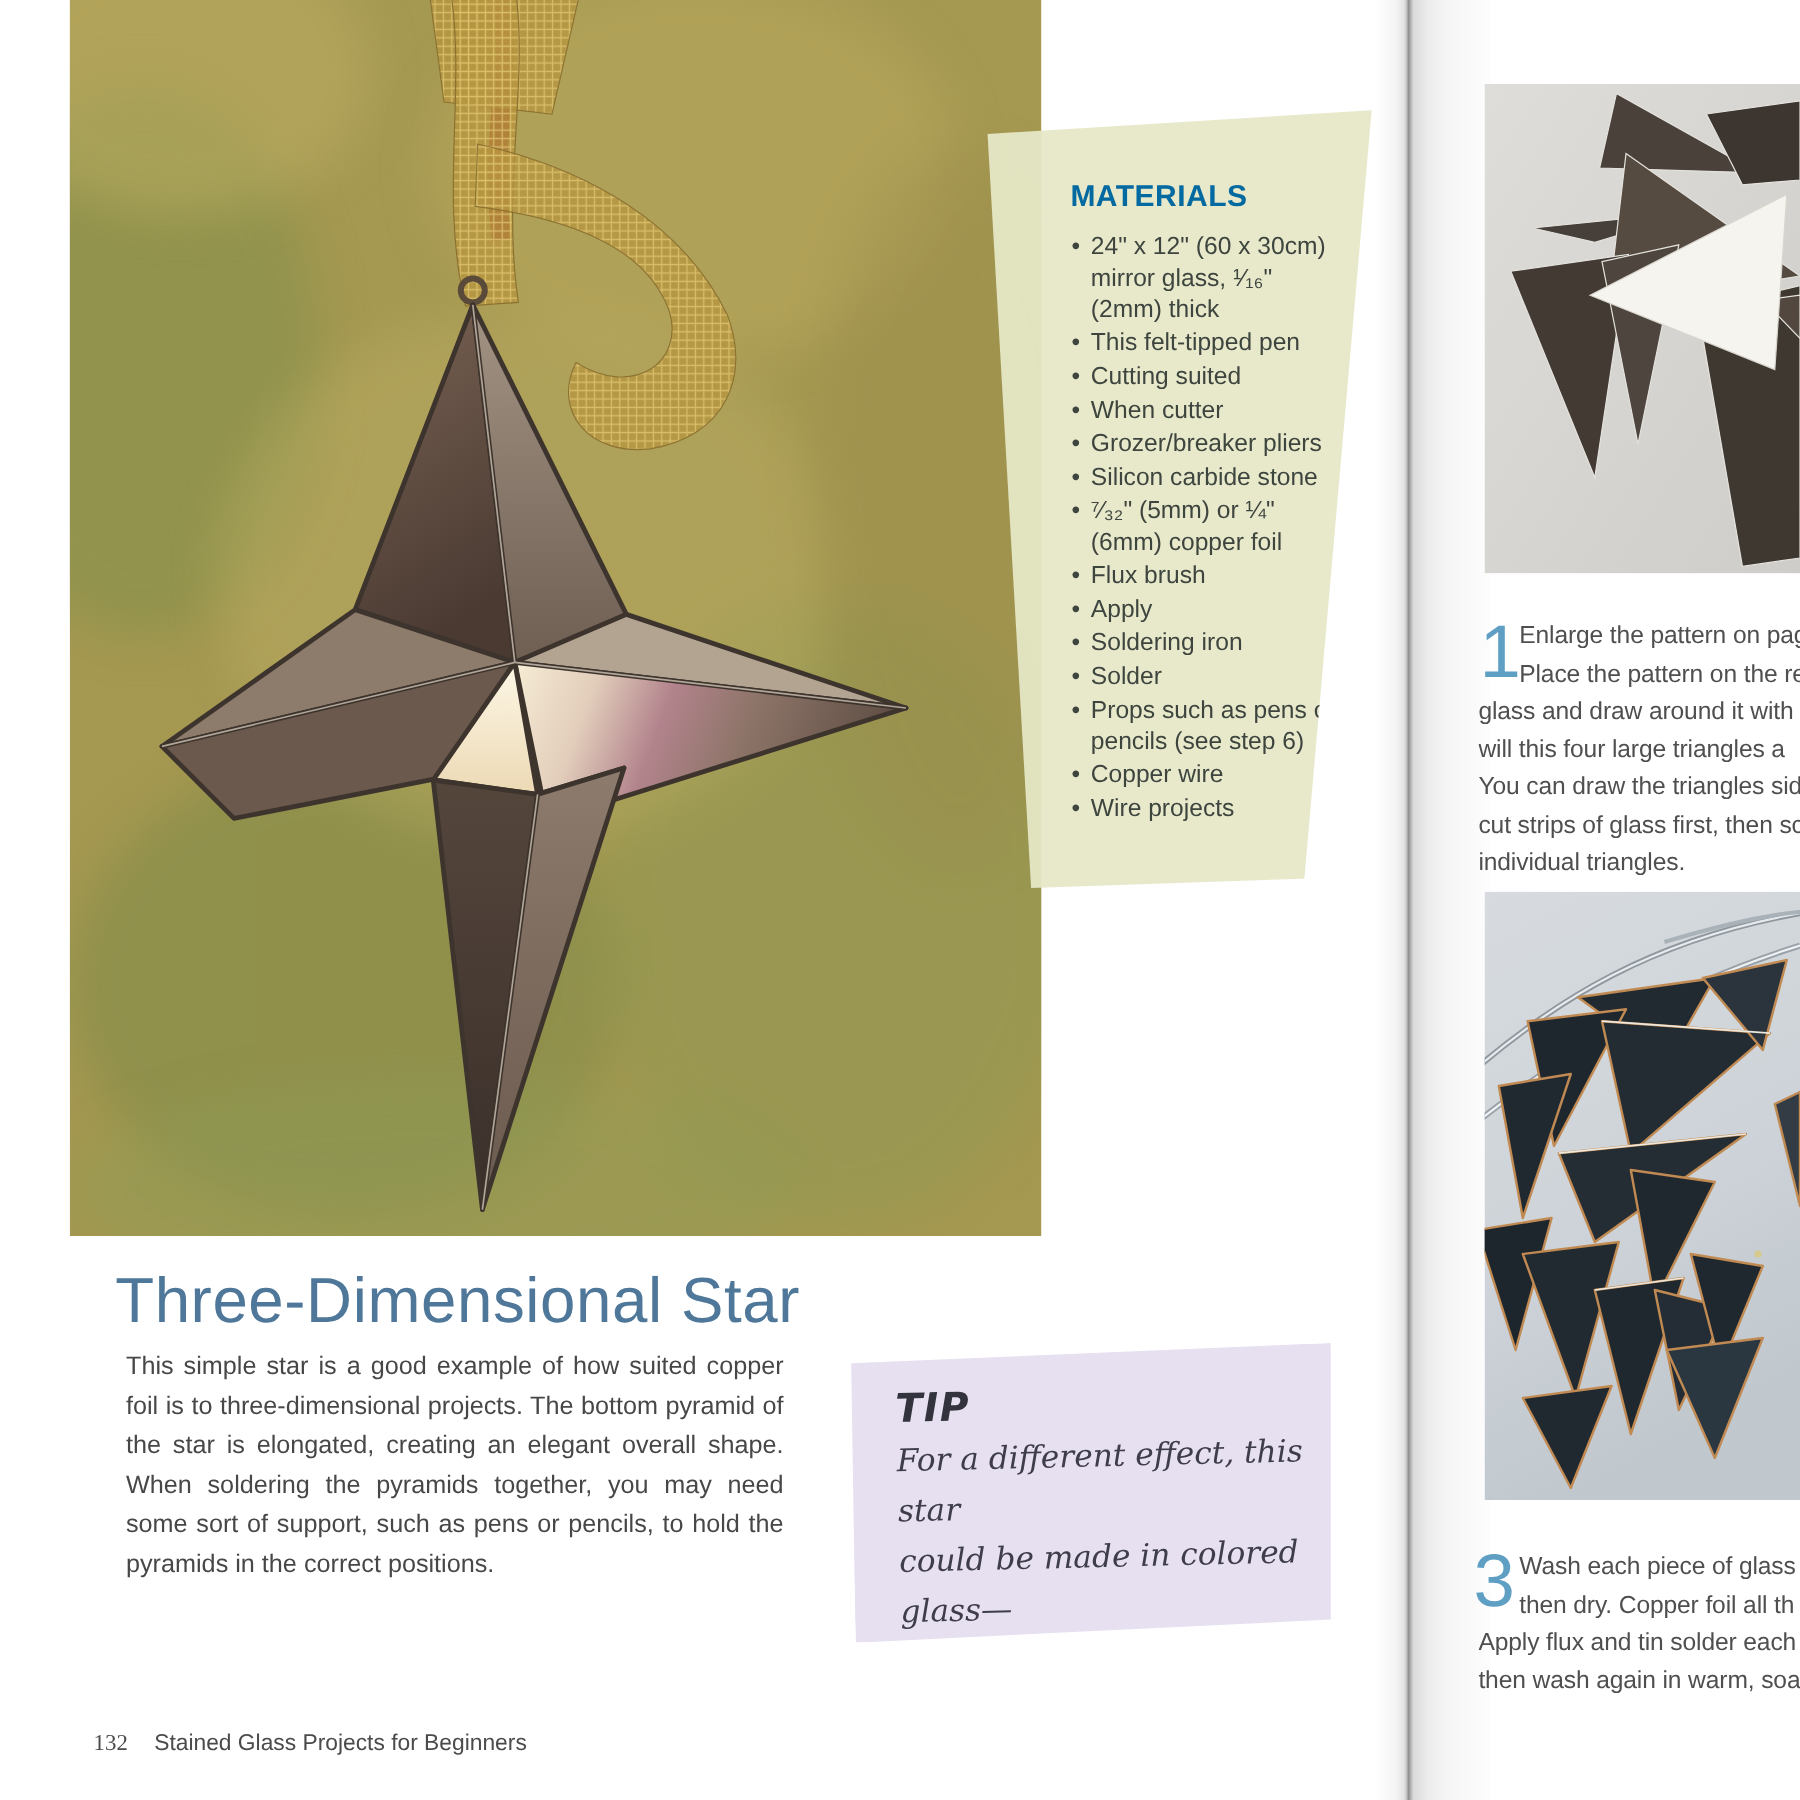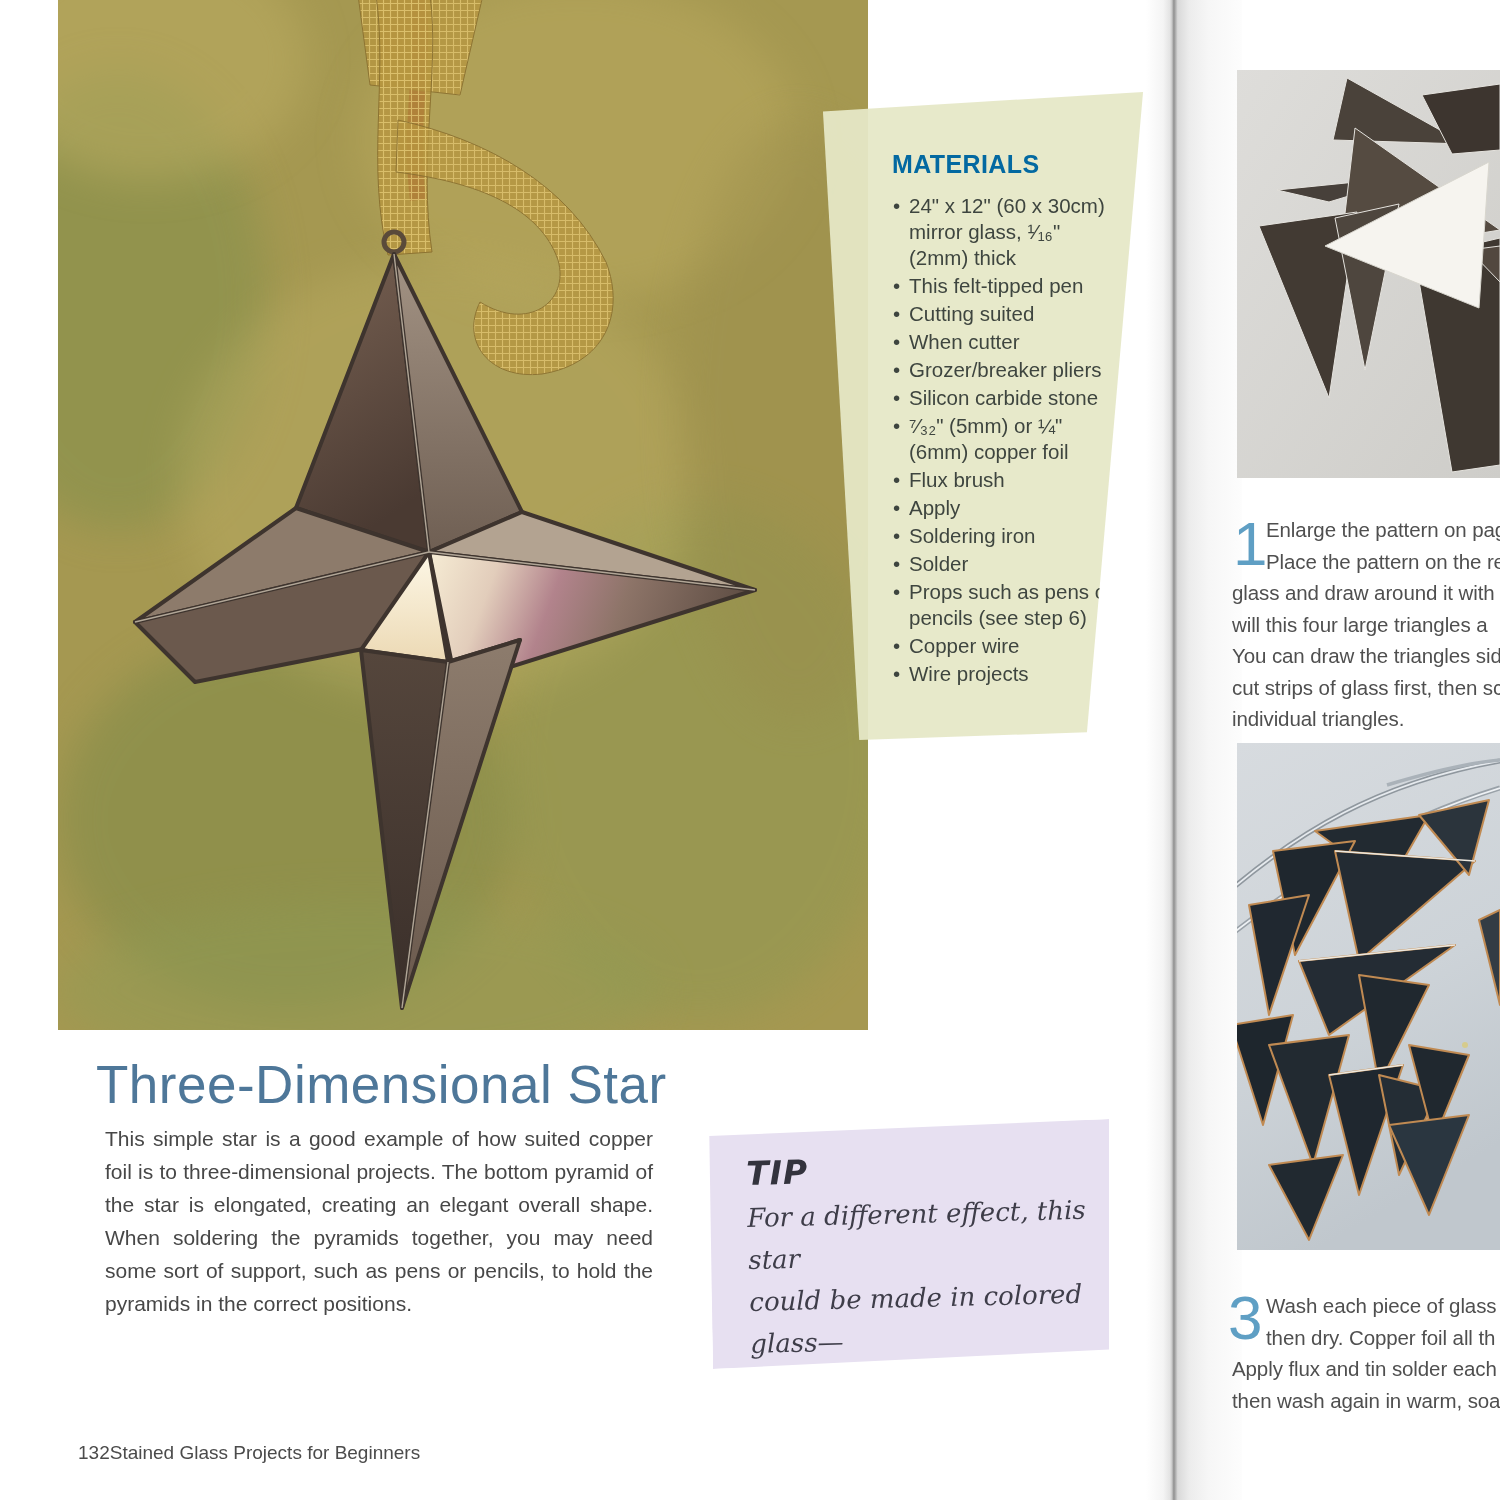--- a/index.html
+++ b/index.html
@@ -46,21 +46,21 @@
   .tip-heading{
     margin:26px 0 4px 38px;font-size:33px;font-weight:bold;font-style:italic;
     color:#33333d;letter-spacing:1px;font-family:"DejaVu Sans",sans-serif;
   }
   .tip-line{
     margin-left:38px;font-size:26px;line-height:42px;color:#3e3d49;
     font-style:italic;font-family:"DejaVu Serif",serif;
   }
   
   .footer{position:absolute;left:78px;top:1442px;font-size:19px;color:#4b4b4b;}
-  .footer .pagenum{}
+  .footer .pagenum{margin-right:22px;font-family:Liberation Serif, serif;}
   
   .gutter{
     position:absolute;left:1146px;top:0;width:96px;height:1500px;
     background:linear-gradient(to right,
       #ffffff 0%, #f4f4f4 18%, #e3e3e3 25%, #c9c9c9 27%, #8f8f8f 29%,
       #d9d9d9 33%, #ececec 45%, #f6f6f6 65%, #fdfdfd 100%);
   }
   
   .photo-step1{position:absolute;left:1237px;top:70px;width:263px;height:408px;overflow:hidden;}
   .photo-step3{position:absolute;left:1237px;top:743px;width:263px;height:507px;overflow:hidden;}

